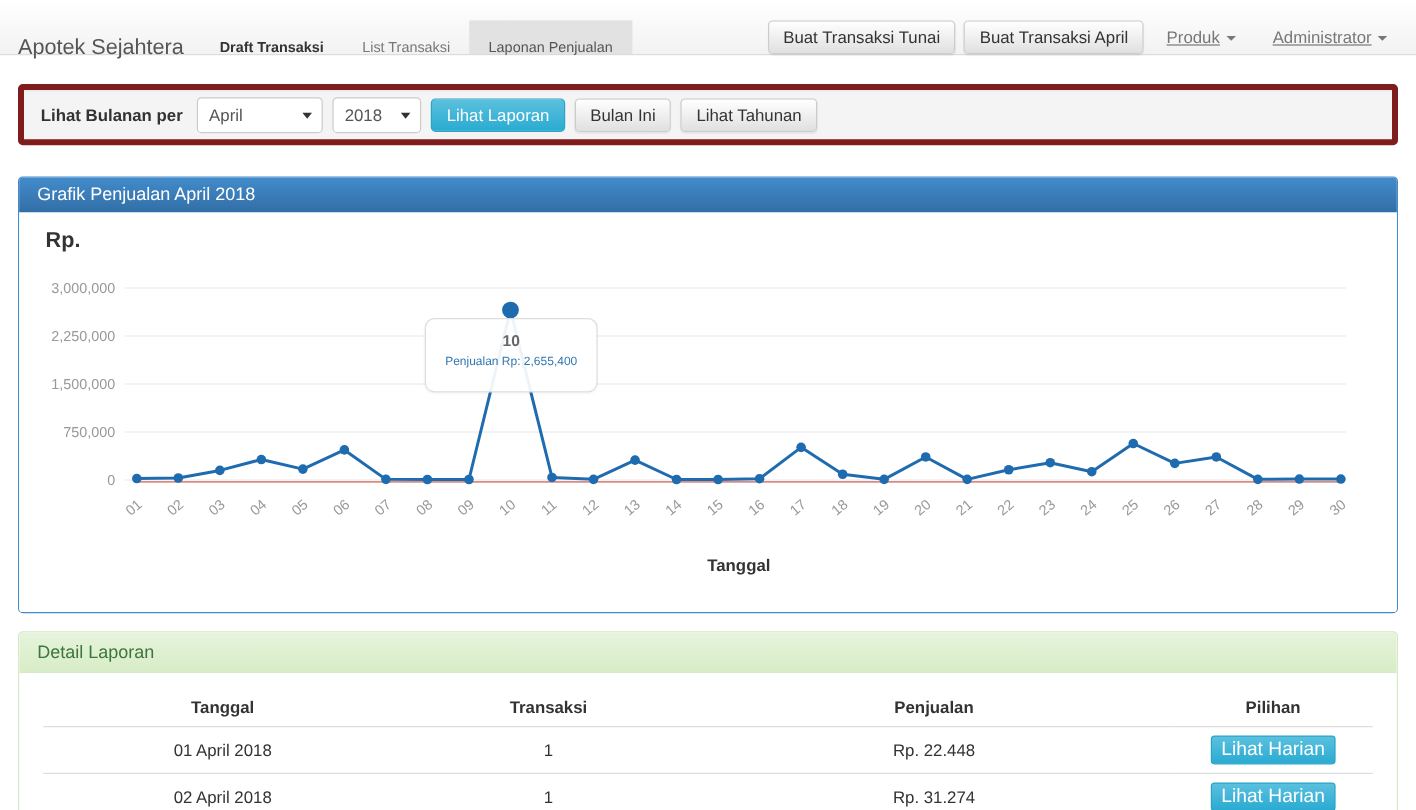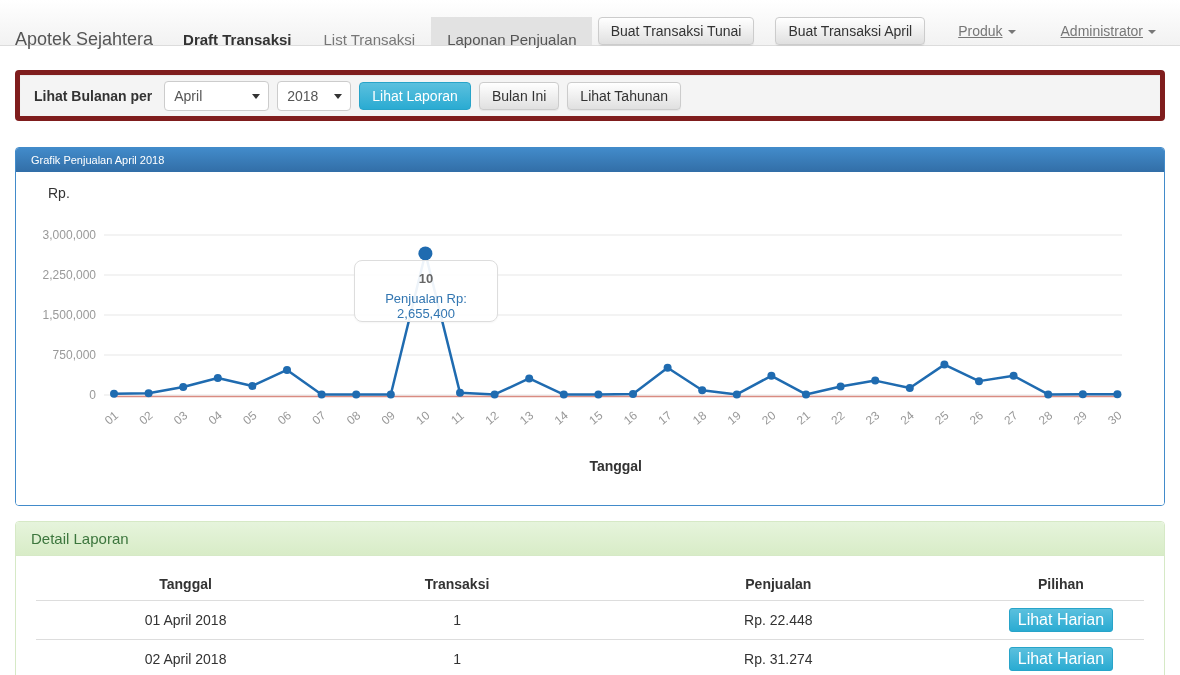--- a/index.html
+++ b/index.html
@@ -3,24 +3,24 @@
 <meta charset="utf-8">
 <style>
   html, body { margin:0; padding:0; width:1180px; height:675px; overflow:hidden;
     background:#fff; font-family:"Liberation Sans", sans-serif; }
   * { box-sizing:border-box; }
 
   
   .navbar { height:46px; background:linear-gradient(#ffffff,#f2f2f2);
     border-bottom:1px solid #dcdcdc; display:flex; align-items:stretch; padding:17px 0 0 15px; }
   .brand { font-size:18px; color:#555; line-height:45px; margin-right:14px; cursor:pointer; white-space:nowrap; }
-  .nav-item { line-height:45px; padding:0 16px; font-size:15px; color:#777; cursor:pointer; white-space:nowrap; }
+  .nav-item { line-height:45px; padding:0 16px; font-size:12px; color:#777; cursor:pointer; white-space:nowrap; }
   .nav-item.bold { font-weight:bold; color:#333; }
   .nav-item.active { background:#e2e2e2; color:#555; }
-  .nav-right { margin-left:auto; display:flex; align-items:center; gap:21px; padding-right:12px; }
+  .nav-right { margin-left:auto; display:flex; align-items:center; gap:7px; padding-right:12px; }
   .btn { display:inline-block; border-radius:4px; font-size:14px; padding:5px 12px;
     cursor:pointer; text-align:center; white-space:nowrap; }
   .btn-default { background:linear-gradient(#ffffff,#e0e0e0); border:1px solid #ccc; color:#333;
     box-shadow:0 1px 1px rgba(0,0,0,.06); }
   .dropdown-toggle { color:#777; font-size:14px; padding:0 12px; line-height:45px; cursor:pointer; white-space:nowrap;text-decoration:underline; }
   .caret { display:inline-block; width:0; height:0; border-left:4px solid transparent;
     border-right:4px solid transparent; border-top:4px solid #777; margin-left:5px; vertical-align:middle; }
 
   
   .filter-well { margin:24px 15px 0; height:51px; background:#f4f4f4; border:5px solid #7f1d1d;
@@ -34,29 +34,29 @@
   .select-month select { width:105px; }
   .select-year select { width:74px; }
   .select-caret { position:absolute; right:9px; top:13px; width:0; height:0;
     border-left:4px solid transparent; border-right:4px solid transparent;
     border-top:5px solid #333; pointer-events:none; }
   .btn-info { background:linear-gradient(#5bc0de,#2aabd2); border:1px solid #28a4c9; color:#fff; }
 
   
   .panel-primary { margin:26px 15px 0; border:1px solid #428bca; border-radius:4px; }
   .panel-primary .panel-heading { background:linear-gradient(#428bca,#326ea7); color:#fff;
-    padding:6px 15px; font-size:11px; border-radius:3px 3px 0 0; }
+    padding:6px 15px; font-size:15px; border-radius:3px 3px 0 0; }
   .chart-body { position:relative; height:333px; background:#fff; border-radius:0 0 3px 3px; }
-  .rp-label { position:absolute; left:32px; top:13px; font-weight:normal; font-size:14px; color:#333; }
+  .rp-label { position:absolute; left:22px; top:13px; font-weight:bold; font-size:18px; color:#333; }
   .chart-svg { position:absolute; left:0; top:0; }
   .chart-tooltip { position:absolute; left:338px; top:88px; width:144px; height:62px;
     background:rgba(255,255,255,.92); border:1px solid #ddd; border-radius:8px;
     text-align:center; padding-top:10px; box-shadow:0 1px 2px rgba(0,0,0,.04); }
   .tooltip-day { font-size:13px; font-weight:bold; color:#666; }
-  .tooltip-value { font-size:13px; color:#3276b1; margin-top:5px; }
+  .tooltip-value { font-size:10px; color:#3276b1; margin-top:5px; }
 
   
   .panel-success { margin:15px 15px 0; border:1px solid #d6e9c6; border-radius:4px;
     height:200px; overflow:hidden; background:#fff; }
   .panel-success .panel-heading { background:linear-gradient(#e6f4dc,#d8ecc7); color:#3c763d;
     padding:8px 15px; font-size:15px; border-radius:3px 3px 0 0; border-bottom:1px solid #d6e9c6; }
   .panel-success .panel-body { padding:14px 20px 0; }
   table { width:100%; border-collapse:collapse; }
   th { font-size:14px; color:#333; font-weight:bold; text-align:center; padding:6px 8px 8px; }
   td { font-size:14px; color:#333; text-align:center; padding:7px 8px; border-top:1px solid #ddd; }

